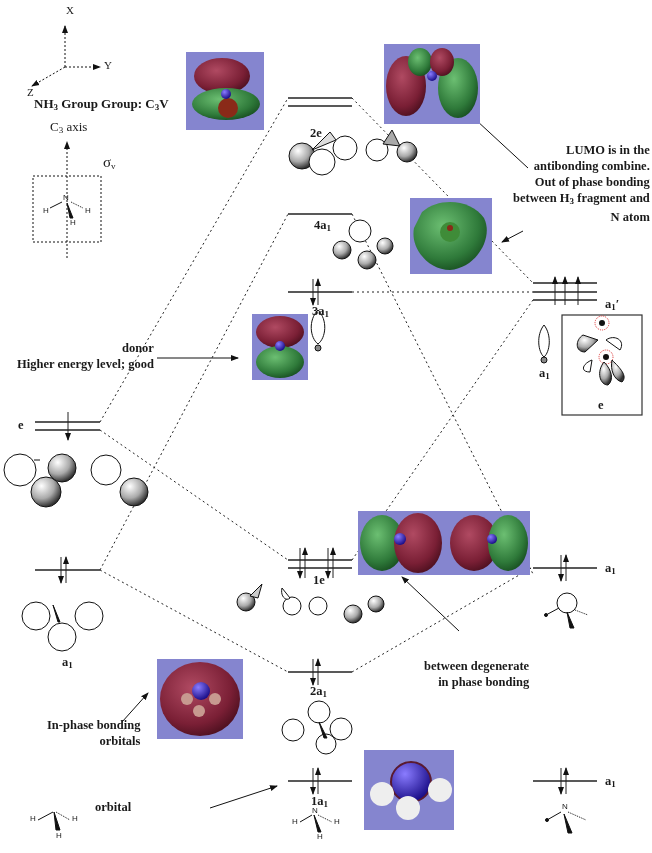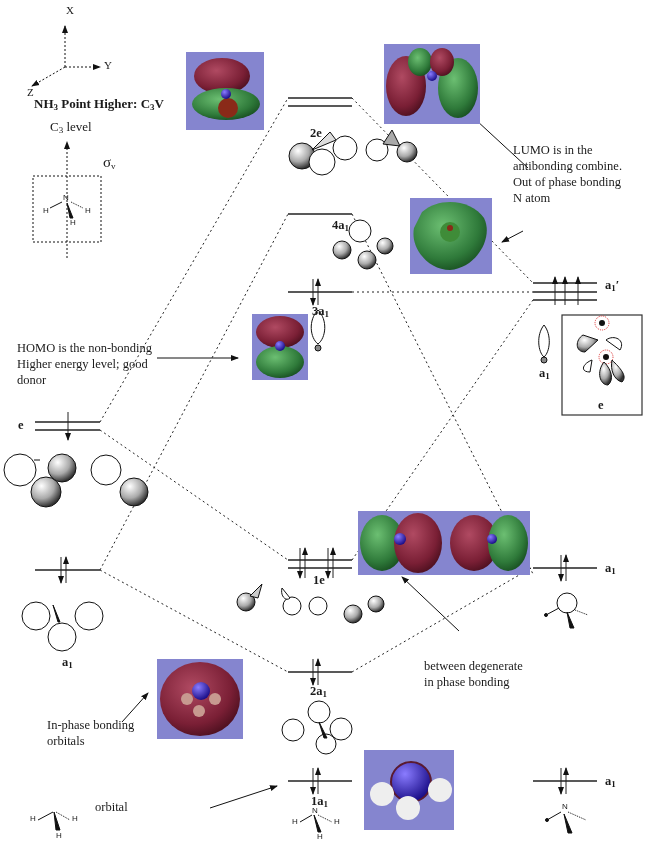--- a/index.html
+++ b/index.html
@@ -1,21 +1,21 @@
 <!DOCTYPE html>
 <html><head>
 <meta charset="utf-8">
 <style>
   html, body { margin: 0; padding: 0; background: #ffffff; }
   body { width: 652px; height: 853px; position: relative; overflow: hidden;
          font-family: "Liberation Serif", serif; color: #1a1a1a; }
   #diagram { position: absolute; left: 0; top: 0; }
   .lbl { position: absolute; font-weight: bold; font-size: 12.5px; line-height: 15px; white-space: nowrap; }
   .lbl-plain { position: absolute; font-size: 12px; white-space: nowrap; }
-  .note { position: absolute; font-weight: normal; font-size: 12.5px; line-height: 16px; }
+  .note { position: absolute; font-weight: bold; font-size: 12.5px; line-height: 16px; text-align: right; }
   .mo { position: absolute; background: #8585cf; overflow: hidden; }
   .sub { font-size: 9px; vertical-align: -2px; }
 </style>
 </head>
 <body>
 
 <svg id="diagram" width="652" height="853" viewBox="0 0 652 853">
   <defs>
     <marker id="arr" markerWidth="8" markerHeight="8" refX="7" refY="4" orient="auto">
       <path d="M0,1 L8,4 L0,7 Z" fill="#111"></path>
@@ -212,25 +212,25 @@
     <line x1="568" y1="812" x2="586" y2="820" stroke-dasharray="1,1"></line>
     <path d="M564,814 L568,833 L572,833 Z" fill="#111"></path>
   </g>
 </svg>
 
 <span class="lbl-plain" style="left:66px;top:4px;font-size:11px">X</span>
 <span class="lbl-plain" style="left:104px;top:59px;font-size:11px">Y</span>
 <span class="lbl-plain" style="left:27px;top:86px;font-size:11px">Z</span>
 
 <div class="lbl" style="left:34px;top:96px;font-size:13px">
-  <span>NH</span><span class="sub">3</span><span> Point Higher: C</span><span class="sub">3</span><span>V</span>
+  <span>NH</span><span class="sub">3</span><span> Group Group: C</span><span class="sub">3</span><span>V</span>
 </div>
 
 <div class="lbl-plain" style="left:50px;top:119px;font-size:13px">
-  <span>C</span><span class="sub">3</span><span> level</span>
+  <span>C</span><span class="sub">3</span><span> axis</span>
 </div>
 <div class="lbl-plain" style="left:103px;top:154px;font-size:15px">
   <span>σ</span><span class="sub">v</span>
 </div>
 <span class="lbl-plain" style="left:63px;top:193px;font-size:8px;font-family:'Liberation Sans',sans-serif">N</span>
 <span class="lbl-plain" style="left:43px;top:206px;font-size:8px;font-family:'Liberation Sans',sans-serif">H</span>
 <span class="lbl-plain" style="left:85px;top:206px;font-size:8px;font-family:'Liberation Sans',sans-serif">H</span>
 <span class="lbl-plain" style="left:70px;top:218px;font-size:8px;font-family:'Liberation Sans',sans-serif">H</span>
 
 <div class="mo" style="left:186px;top:52px;width:78px;height:78px">
@@ -290,46 +290,46 @@
 <div class="mo" style="left:364px;top:750px;width:90px;height:80px">
   <svg width="90" height="80">
       <circle cx="47" cy="32" r="20" fill="url(#nball)" stroke="#5a1a30" stroke-width="2"></circle>
       <circle cx="18" cy="44" r="12" fill="#eee"></circle>
       <circle cx="76" cy="40" r="12" fill="#eee"></circle>
       <circle cx="44" cy="58" r="12" fill="#eee"></circle>
     </svg>
 </div>
 
 <span class="lbl" style="left:310px;top:126px">2e</span>
-<div class="lbl" style="left:332px;top:218px"><span>4a</span><span class="sub">1</span></div>
+<div class="lbl" style="left:314px;top:218px"><span>4a</span><span class="sub">1</span></div>
 <div class="lbl" style="left:312px;top:304px"><span>3a</span><span class="sub">1</span></div>
 <span class="lbl" style="left:313px;top:573px">1e</span>
 <div class="lbl" style="left:310px;top:684px"><span>2a</span><span class="sub">1</span></div>
 <div class="lbl" style="left:311px;top:794px"><span>1a</span><span class="sub">1</span></div>
 
 <span class="lbl" style="left:18px;top:418px">e</span>
 <div class="lbl" style="left:62px;top:655px"><span>a</span><span class="sub">1</span></div>
 
-<div class="lbl" style="left:605px;top:278px"><span>a</span><span class="sub">1</span><span>′</span></div>
+<div class="lbl" style="left:605px;top:297px"><span>a</span><span class="sub">1</span><span>′</span></div>
 <div class="lbl" style="left:539px;top:366px"><span>a</span><span class="sub">1</span></div>
 <span class="lbl" style="left:598px;top:398px">e</span>
 <div class="lbl" style="left:605px;top:561px"><span>a</span><span class="sub">1</span></div>
 <div class="lbl" style="left:605px;top:774px"><span>a</span><span class="sub">1</span></div>
 
 <div class="note" style="left:513px;top:142px">
   <div>LUMO is in the</div>
   <div>antibonding combine.</div>
   <div>Out of phase bonding</div>
+  <div><span>between H</span><span class="sub">3</span><span> fragment and</span></div>
   <div>N atom</div>
 </div>
 
 <div class="note" style="left:17px;top:340px">
-  <div>HOMO is the non-bonding</div>
+  <div>donor</div>
   <div>Higher energy level; good</div>
-  <div>donor</div>
 </div>
 
 <div class="note" style="left:424px;top:658px">
   <div>between degenerate</div>
   <div>in phase bonding</div>
 </div>
 
 <div class="note" style="left:47px;top:717px">
   <div>In-phase bonding</div>
   <div>orbitals</div>

